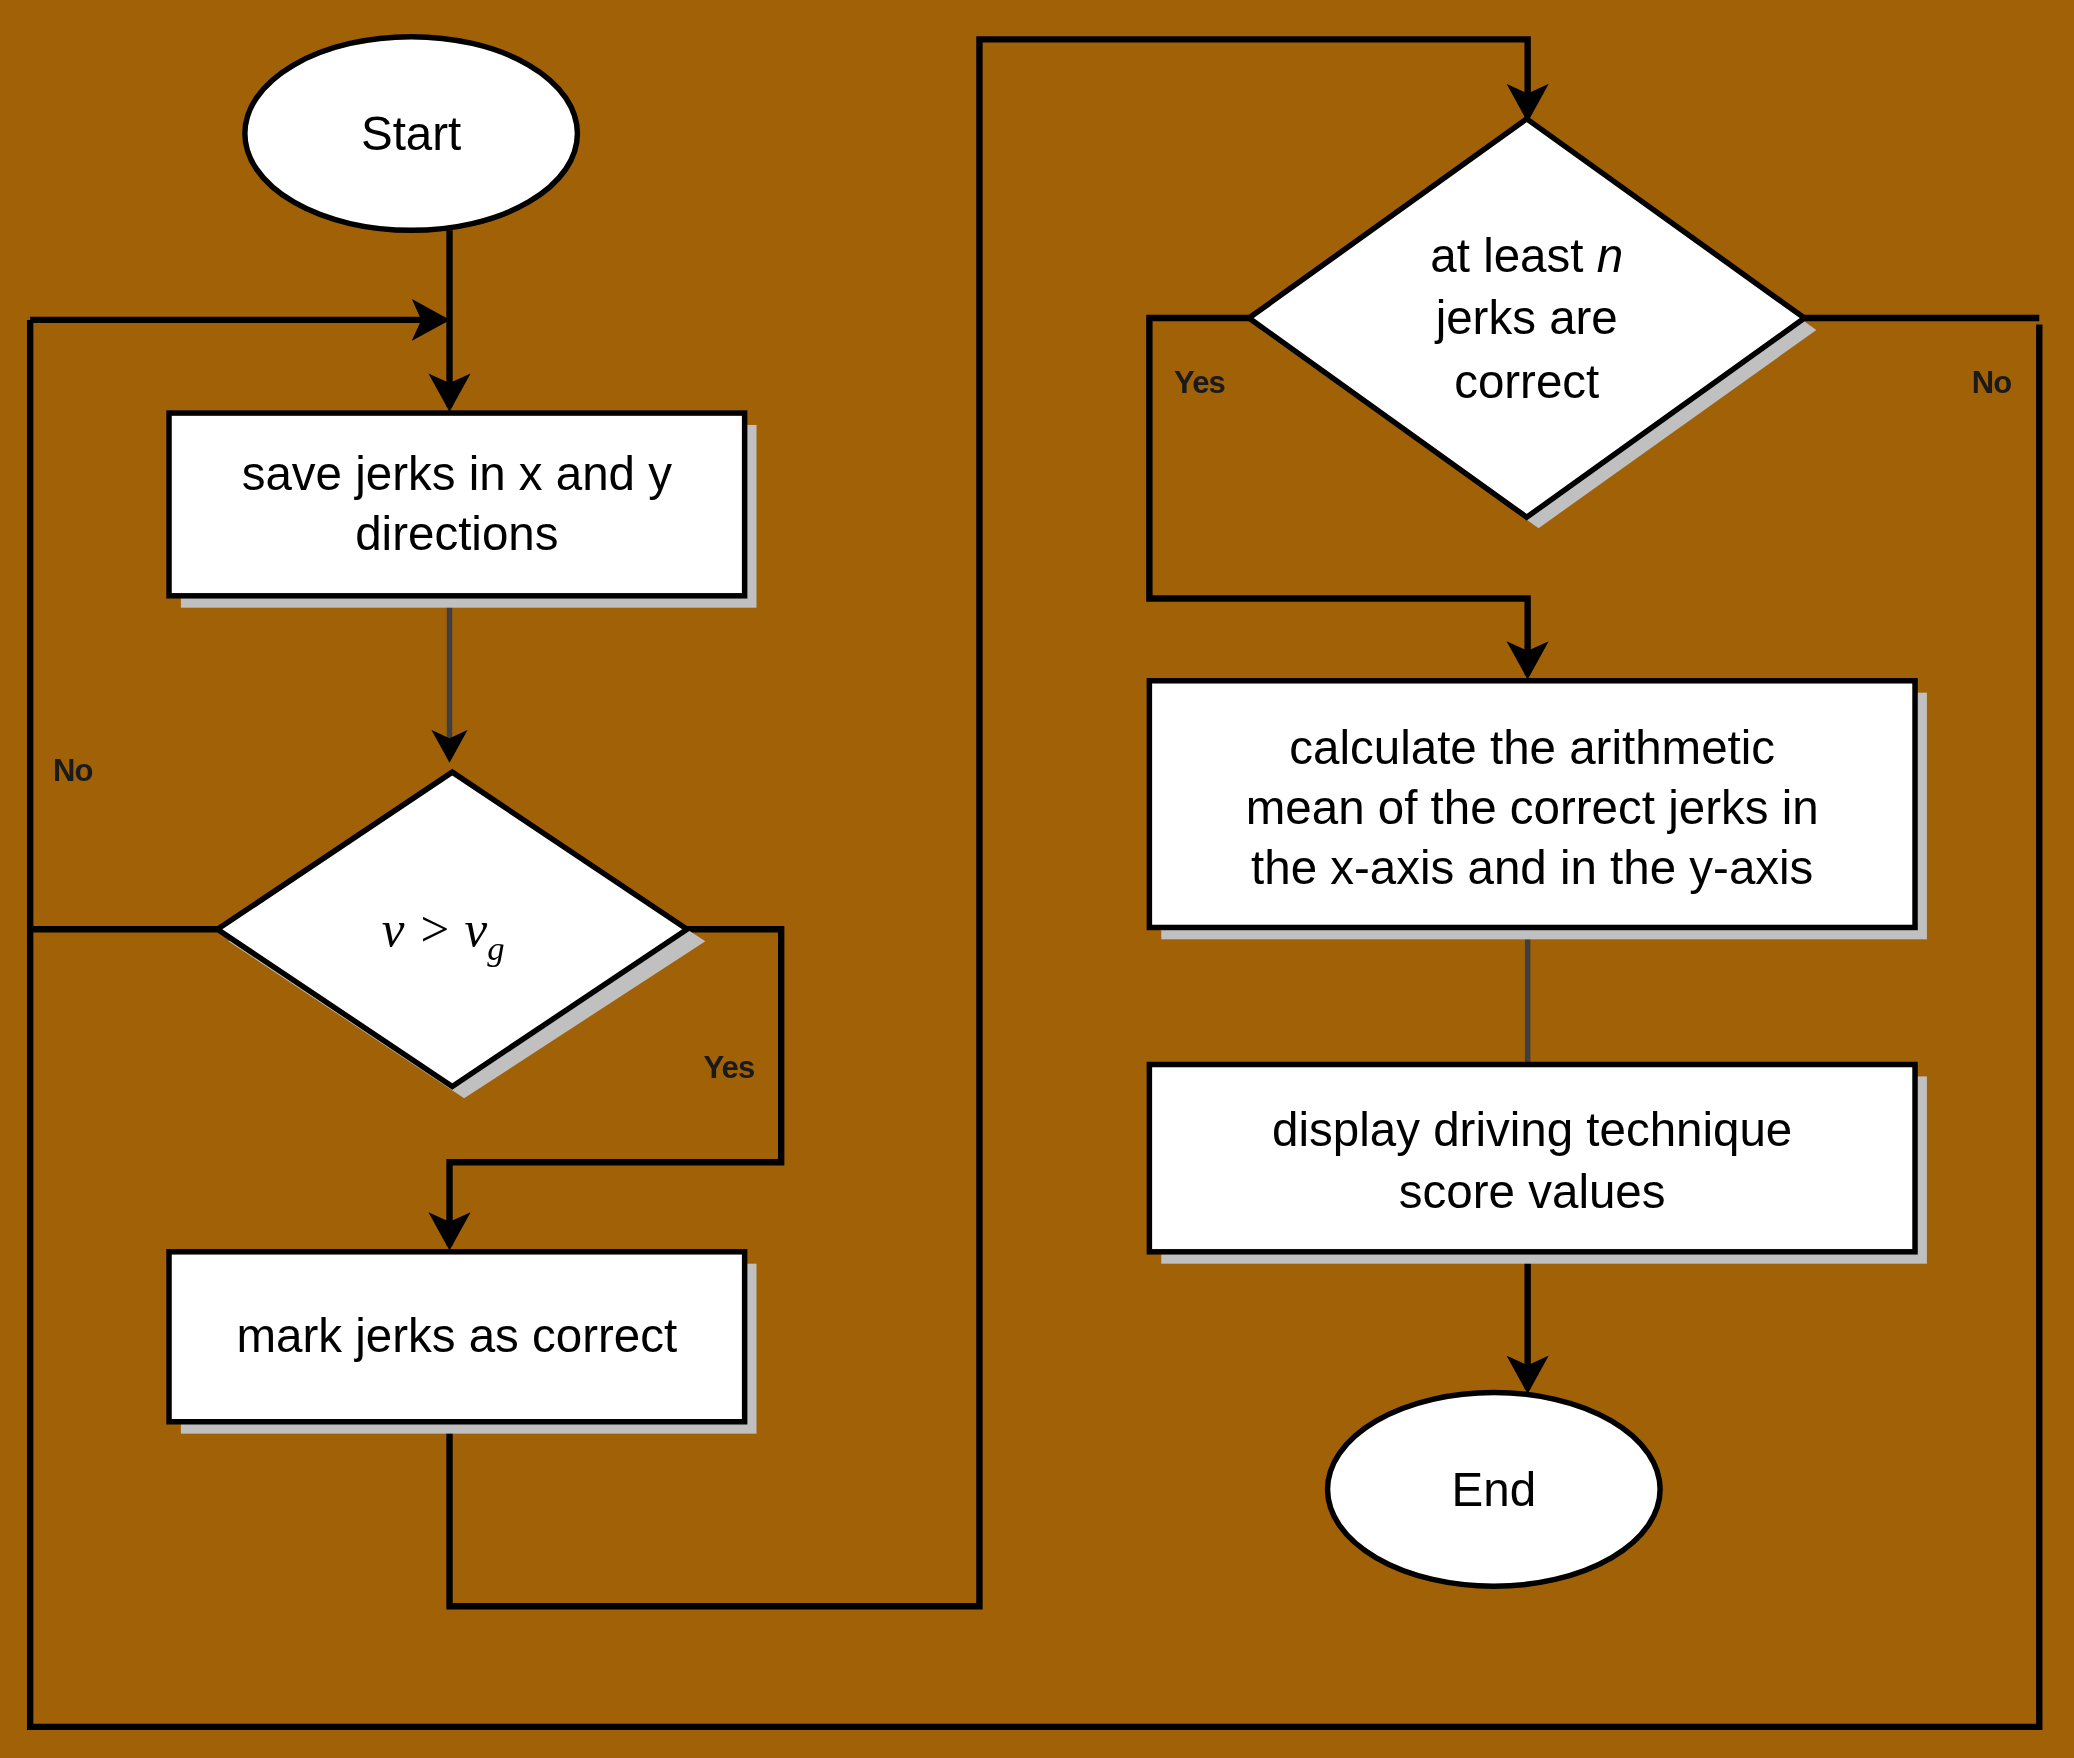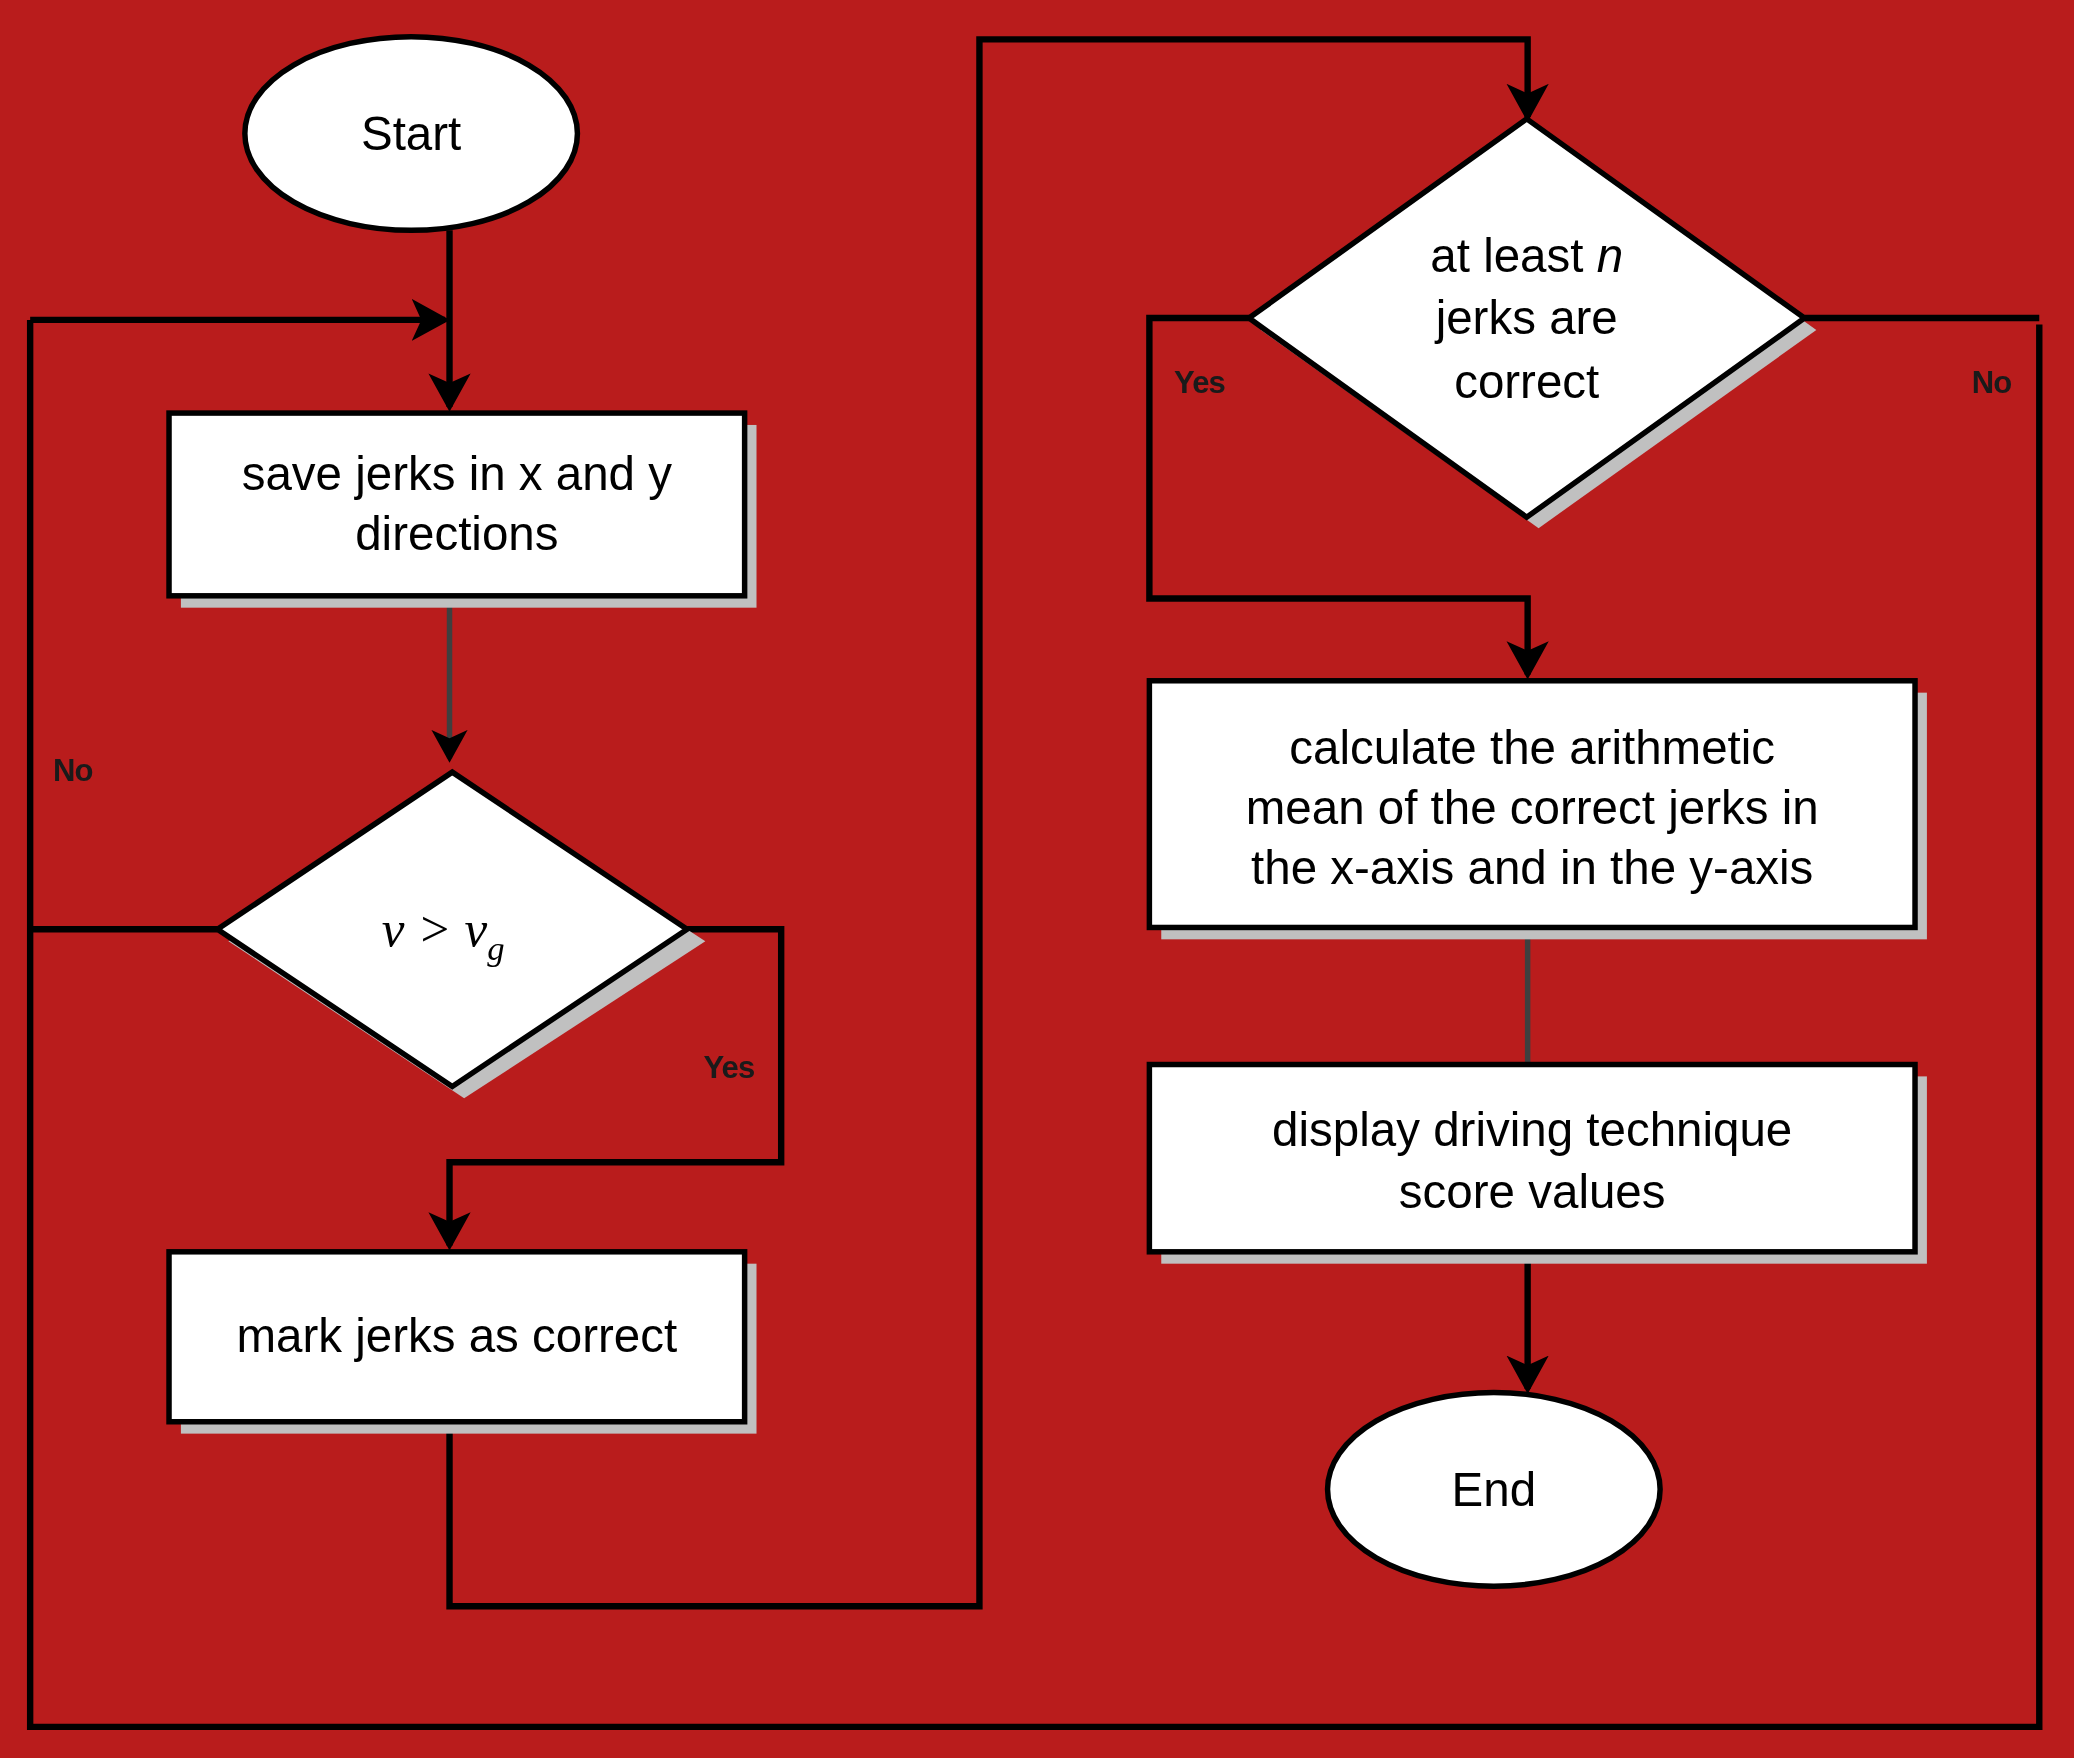--- a/index.html
+++ b/index.html
@@ -7,21 +7,21 @@
     padding: 0;
     background: #ffffff;
   }
   body {
     font-family: "Liberation Sans", sans-serif;
   }
   #stage {
     position: relative;
     width: 2074px;
     height: 1759px;
-    background: #b91c1c;
+    background: #a16207;
     overflow: hidden;
   }
   #flow-svg {
     position: absolute;
     left: 0;
     top: 0;
     width: 2074px;
     height: 1759px;
   }
   .node-text {

